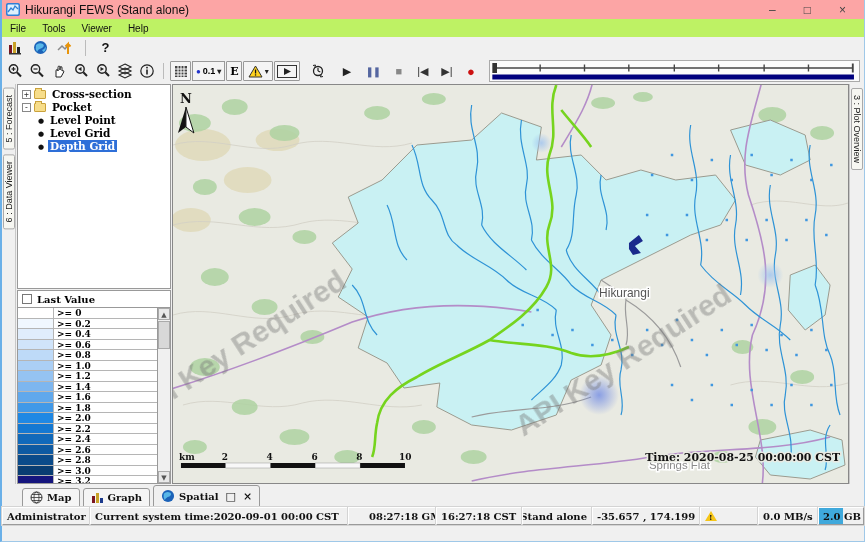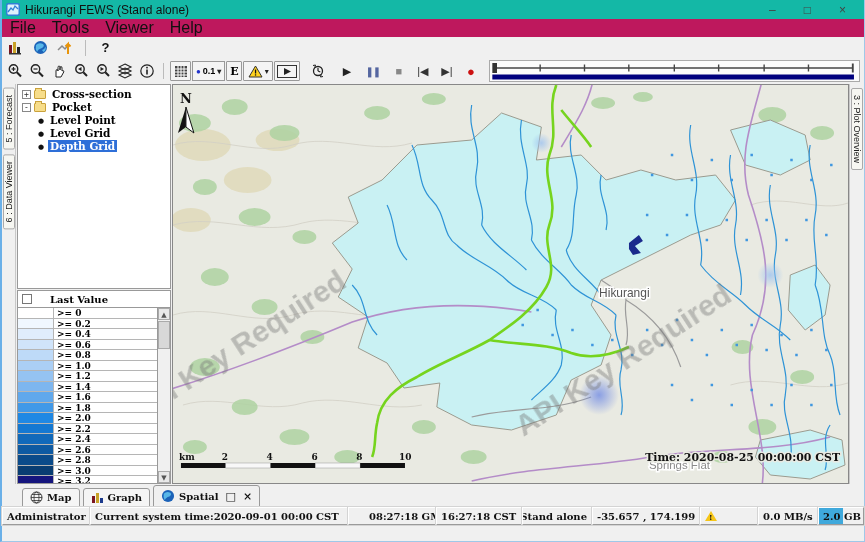--- a/index.html
+++ b/index.html
@@ -1,26 +1,26 @@
 <!DOCTYPE html>
 <html><head>
 <meta charset="utf-8">
 <style>
   * { margin:0; padding:0; box-sizing:border-box; }
   body { width:865px; height:542px; overflow:hidden; font-family:"Liberation Sans", sans-serif; background:#fff; }
   .window { width:865px; height:542px; border-left:2px solid #6ab0e8; border-right:1px solid #9fc8e8; border-bottom:1px solid #9fc8e8; background:#f0f0f0; display:flex; flex-direction:column; }
 
   
-  .titlebar { height:19px; background:#14b8a6; display:flex; align-items:center; padding:0 6px 0 4px; font-size:12px; color:#111; flex:0 0 19px; }
+  .titlebar { height:19px; background:#fca5a5; display:flex; align-items:center; padding:0 6px 0 4px; font-size:12px; color:#111; flex:0 0 19px; }
   .app-logo { width:14px; height:13px; margin-right:5px; flex:0 0 14px; }
   .win-controls { margin-left:auto; display:flex; gap:28px; color:#444; font-size:12px; padding-right:12px; }
   .win-controls span { cursor:default; }
 
   
-  .menubar { height:18px; display:flex; align-items:center; font-size:16px; color:#111; background:#be185d; flex:0 0 18px; }
+  .menubar { height:18px; display:flex; align-items:center; font-size:10px; color:#111; background:#bef264; flex:0 0 18px; }
   .menu-item { padding:1px 8px; }
 
   
   .toolbar1 { height:21px; display:flex; align-items:center; gap:4px; padding-left:3px; flex:0 0 21px; }
   .toolbar2 { height:26px; display:flex; align-items:center; gap:1px; padding-left:2px; flex:0 0 26px; }
   .tbtn { width:21px; height:20px; display:flex; align-items:center; justify-content:center; flex:0 0 auto; }
   .tbtn.boxed { border:1px solid #999; background:#f4f4f4; border-radius:1px; }
   .tsep { width:1px; height:16px; background:#bbb; margin:0 5px; flex:0 0 1px; }
   .help-q { font-weight:bold; font-size:13px; color:#111; }
   .thresh-btn { display:flex; align-items:center; gap:2px; padding:0 3px; height:20px; border:1px solid #999; background:#f4f4f4; font-size:9px; font-weight:bold; }
@@ -47,21 +47,21 @@
   .trow { display:flex; align-items:center; height:12px; margin-bottom:1px; white-space:nowrap; }
   .trow.child { padding-left:20px; }
   .expander { width:9px; height:9px; border:1px solid #888; background:#fff; font-size:8px; line-height:7px; text-align:center; margin:0 3px 0 4px; font-family:"DejaVu Sans Mono", monospace; font-weight:normal; color:#333; flex:0 0 9px; }
   .folder { width:12px; height:9px; background:#f7dd8a; border:1px solid #caa23c; border-radius:1px; margin-right:4px; position:relative; flex:0 0 12px; }
   .folder::before { content:""; position:absolute; top:-3px; left:0; width:5px; height:2px; background:#f7dd8a; border:1px solid #caa23c; border-bottom:none; }
   .bullet { font-size:7px; margin-right:4px; color:#111; }
   .tlabel { padding:0 2px; }
   .tlabel.selected { background:#2e6fd8; color:#fff; }
 
   .legendpanel { flex:1 1 auto; background:#fff; border:1px solid #999; margin:1px 1px 0 1px; font-family:"DejaVu Serif", serif; font-weight:bold; overflow:hidden; display:flex; flex-direction:column; }
-  .legend-check { display:flex; align-items:center; gap:18px; height:16px; padding-left:4px; font-size:10px; flex:0 0 16px; }
+  .legend-check { display:flex; align-items:center; gap:5px; height:16px; padding-left:4px; font-size:10px; flex:0 0 16px; }
   .checkbox { width:10px; height:10px; border:1px solid #777; background:#fff; flex:0 0 10px; }
   .legend-table { flex:1 1 auto; display:flex; border-top:1px solid #999; overflow:hidden; }
   .legend-rows { flex:1 1 auto; }
   .lrow { display:flex; height:10.5px; border-bottom:1px solid #b5b5b5; }
   .lswatch { flex:0 0 36px; border-right:1px solid #b5b5b5; }
   .llabel { flex:1 1 auto; font-size:9px; line-height:10px; padding-left:3px; white-space:nowrap; }
   .legend-scroll { flex:0 0 13px; background:#f0f0f0; border-left:1px solid #999; display:flex; flex-direction:column; font-size:7px; color:#555; }
   .scroll-btn { height:12px; display:flex; align-items:center; justify-content:center; border:1px solid #aaa; background:#e8e8e8; }
   .scroll-thumb { height:28px; background:#d8d8d8; border:1px solid #aaa; margin-top:1px; }
   .scroll-fill { flex:1 1 auto; }

